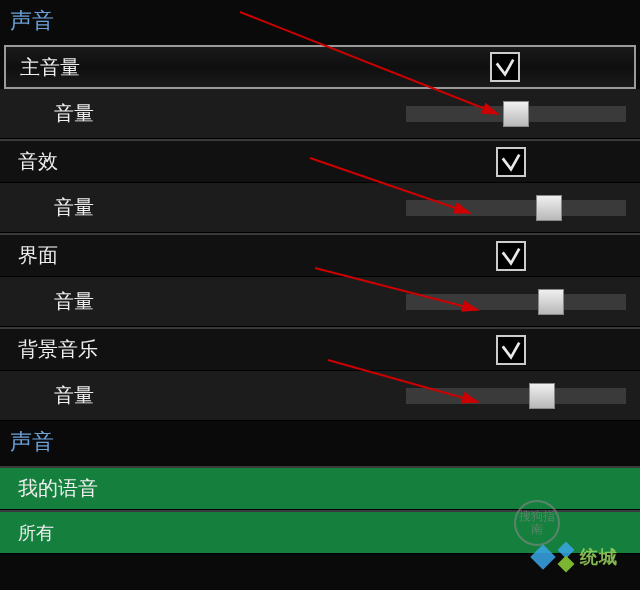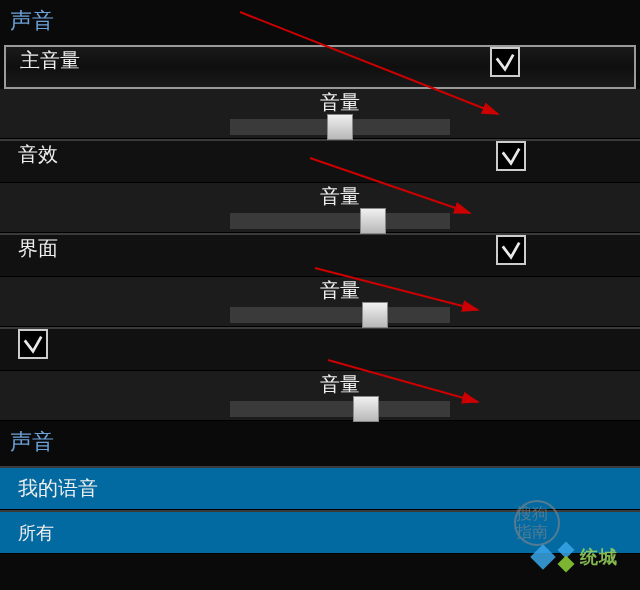--- a/index.html
+++ b/index.html
@@ -13,20 +13,21 @@
       position: relative;
     }
     .section-title {
       color: #6ca0d8;
       font-size: 22px;
       padding: 6px 10px 9px 10px;
       font-weight: normal;
     }
     .group-header {
       display: flex;
+      align-items: center;
       justify-content: space-between;
       height: 44px;
       padding: 0 14px 0 18px;
       border-top: 2px solid #3a3a3a;
       border-bottom: 1px solid #000;
       background: #111;
     }
     .group-header.first {
       border: 2px solid #9a9a9a;
       margin: 0 4px;
@@ -49,21 +50,20 @@
     }
     .checkbox svg { width: 22px; height: 22px; }
     .slider-row {
       display: flex;
       align-items: center;
       justify-content: space-between;
       height: 50px;
       padding: 0 14px 0 54px;
       background: #1c1c1c;
       border-bottom: 1px solid #000;
-      flex-direction: column;
     }
     .slider-label {
       font-size: 20px;
       color: #eee;
     }
     .slider {
       position: relative;
       width: 220px;
       height: 24px;
       margin-right: 0px;
@@ -84,21 +84,21 @@
       transform: translate(-50%, -50%);
       background: linear-gradient(to bottom, #f0f0f0, #b8b8b8);
       border: 1px solid #888;
     }
     .value-row {
       display: flex;
       align-items: center;
       justify-content: space-between;
       height: 44px;
       padding: 0 40px 0 18px;
-      background: #0369a1;
+      background: #15803d;
       border-top: 2px solid #3a3a3a;
       border-bottom: 1px solid #000;
       gap: 22px;
     }
     .value-text {
       font-size: 20px;
       color: #eee;
     }
     .value-right {
       font-size: 18px;
@@ -135,23 +135,23 @@
       position: absolute;
       right: 80px;
       bottom: 44px;
       width: 46px; height: 46px;
       border: 2px solid #888;
       border-radius: 50%;
       display: flex;
       align-items: center;
       justify-content: center;
       color: #888;
-      font-size: 16px;
+      font-size: 12px;
       opacity: 0.6;
-      text-align:left;
+      text-align:center;
       line-height:1.1;
     }
   </style>
 </head>
 <body>
 
 <div class="section-title">声音</div>
 
 <div class="group-header first">
   <span class="group-label">主音量</span>
@@ -195,20 +195,21 @@
 </div>
 <div class="slider-row">
   <span class="slider-label">音量</span>
   <div class="slider">
     <div class="slider-track"></div>
     <div class="slider-thumb" style="left:66%"></div>
   </div>
 </div>
 
 <div class="group-header">
+  <span class="group-label">背景音乐</span>
   <span class="checkbox">
     <svg viewBox="0 0 24 24">
         <polyline points="3,8 12,20 21,4" fill="none" stroke="#e8e8e8" stroke-width="3"></polyline>
       </svg>
   </span>
 </div>
 <div class="slider-row">
   <span class="slider-label">音量</span>
   <div class="slider">
     <div class="slider-track"></div>

